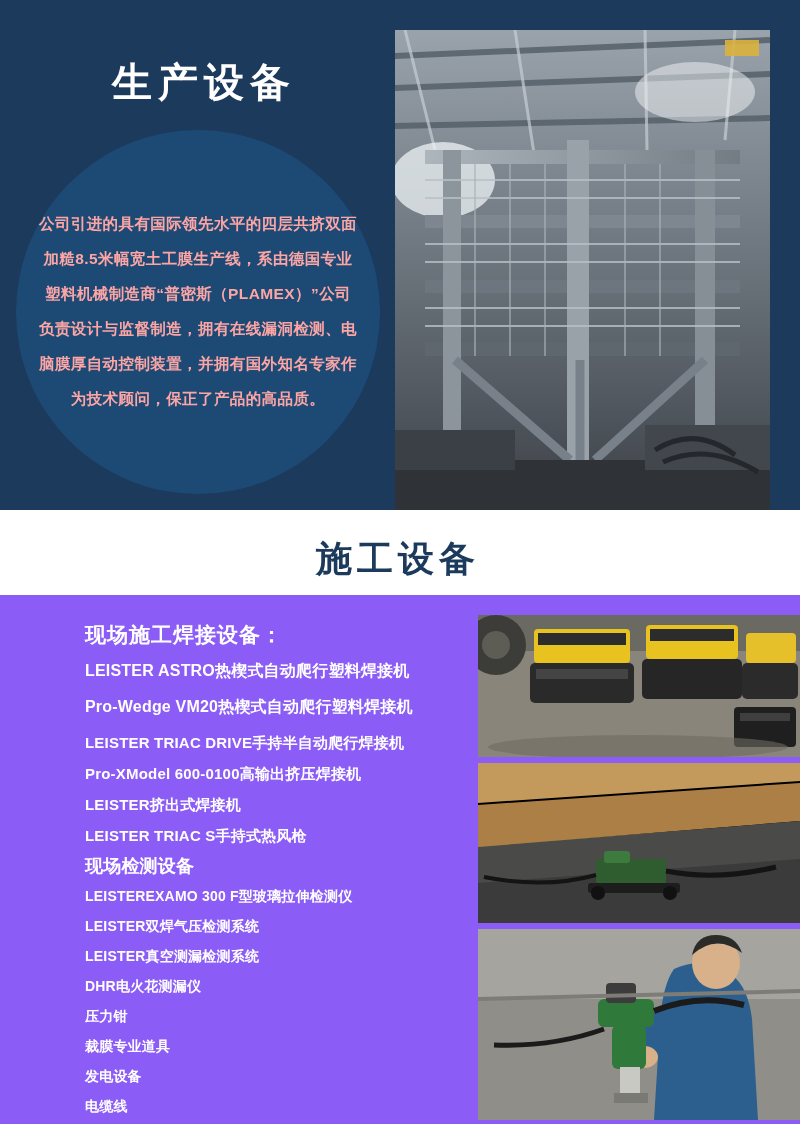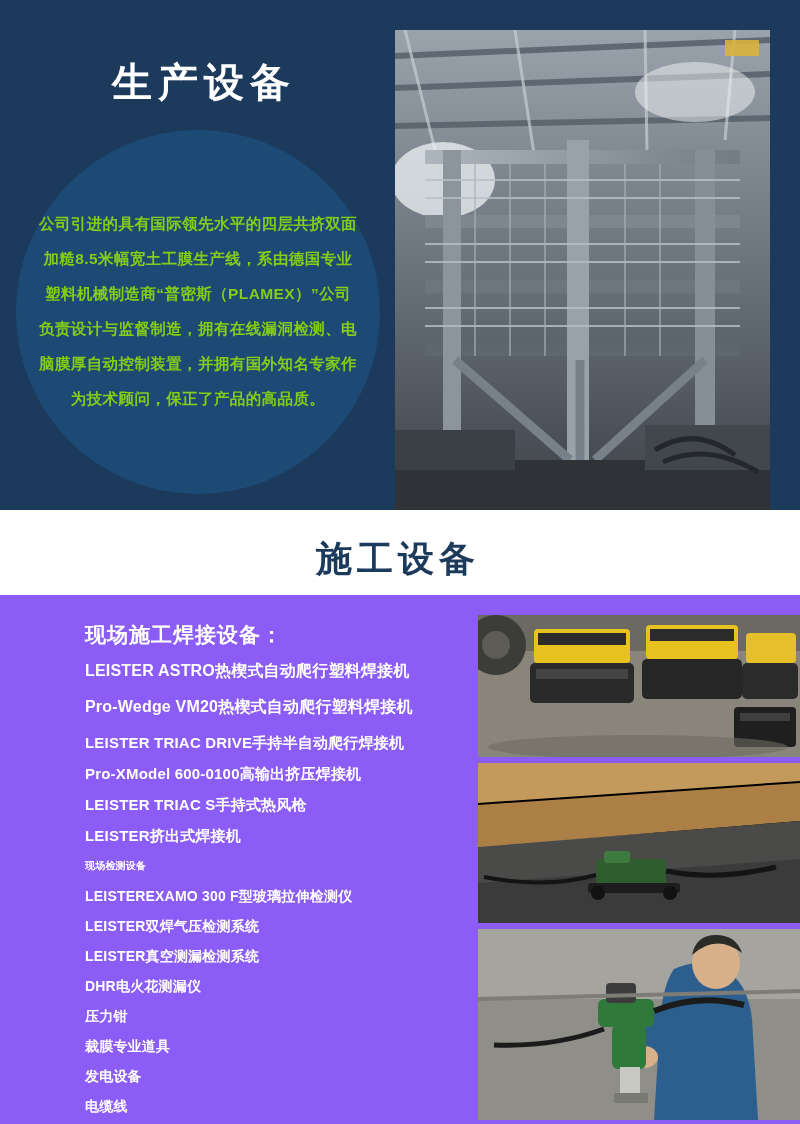--- a/index.html
+++ b/index.html
@@ -44,21 +44,21 @@
     width: 364px; height: 364px;
     border-radius: 50%;
     background: #1d4a75;
     display: flex;
     align-items: center;
     justify-content: center;
   }
   .circle-inner {
     width: 320px;
     text-align: center;
-    color: #84cc16;
+    color: #fca5a5;
     font-size: 15.5px;
     line-height: 2.25;
     font-weight: bold;
     letter-spacing: 0.4px;
   }
 
   
   .photo-factory {
     position: absolute;
     left: 395px; top: 30px;
@@ -222,23 +222,23 @@
 
   <div class="bottom-band">
 
     <div class="list-title">现场施工焊接设备：</div>
 
     <div class="list-wrap" id="equipment-list">
         <div class="list-item" style="font-size: 16px; line-height: 28px; margin-bottom: 8px;">LEISTER ASTRO热楔式自动爬行塑料焊接机</div>
         <div class="list-item" style="font-size: 16px; line-height: 28px; margin-bottom: 8px;">Pro-Wedge VM20热楔式自动爬行塑料焊接机</div>
         <div class="list-item" style="font-size: 15px; line-height: 27px; margin-bottom: 4px;">LEISTER TRIAC DRIVE手持半自动爬行焊接机</div>
         <div class="list-item" style="font-size: 15px; line-height: 27px; margin-bottom: 4px;">Pro-XModel 600-0100高输出挤压焊接机</div>
+        <div class="list-item" style="font-size: 15px; line-height: 27px; margin-bottom: 4px;">LEISTER挤出式焊接机</div>
         <div class="list-item" style="font-size: 15px; line-height: 27px; margin-bottom: 4px;">LEISTER TRIAC S手持式热风枪</div>
-        <div class="list-item" style="font-size: 15px; line-height: 27px; margin-bottom: 4px;">LEISTER挤出式焊接机</div>
-        <div class="list-item" style="font-size: 10px; line-height: 26px; margin-bottom: 4px;">现场检测设备</div>
+        <div class="list-item" style="font-size: 18px; line-height: 26px; margin-bottom: 4px;">现场检测设备</div>
         <div class="list-item" style="font-size: 14px; line-height: 26px; margin-bottom: 4px;">LEISTEREXAMO 300 F型玻璃拉伸检测仪</div>
         <div class="list-item" style="font-size: 14px; line-height: 26px; margin-bottom: 4px;">LEISTER双焊气压检测系统</div>
         <div class="list-item" style="font-size: 14px; line-height: 26px; margin-bottom: 4px;">LEISTER真空测漏检测系统</div>
         <div class="list-item" style="font-size: 14px; line-height: 26px; margin-bottom: 4px;">DHR电火花测漏仪</div>
         <div class="list-item" style="font-size: 14px; line-height: 26px; margin-bottom: 4px;">压力钳</div>
         <div class="list-item" style="font-size: 14px; line-height: 26px; margin-bottom: 4px;">裁膜专业道具</div>
         <div class="list-item" style="font-size: 14px; line-height: 26px; margin-bottom: 4px;">发电设备</div>
         <div class="list-item" style="font-size: 14px; line-height: 26px; margin-bottom: 4px;">电缆线</div>
       </div>
 

